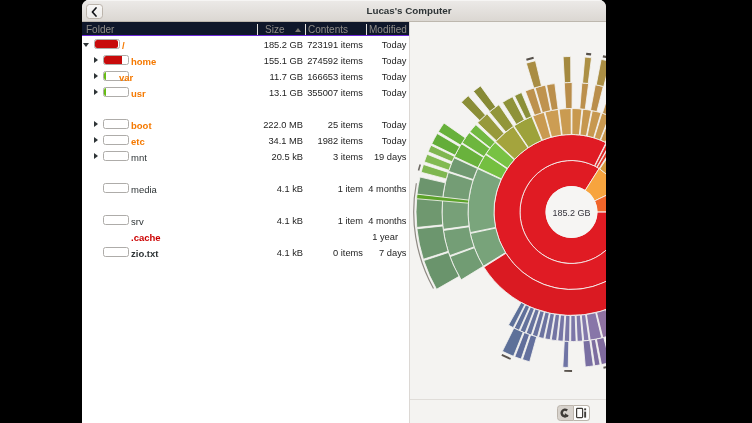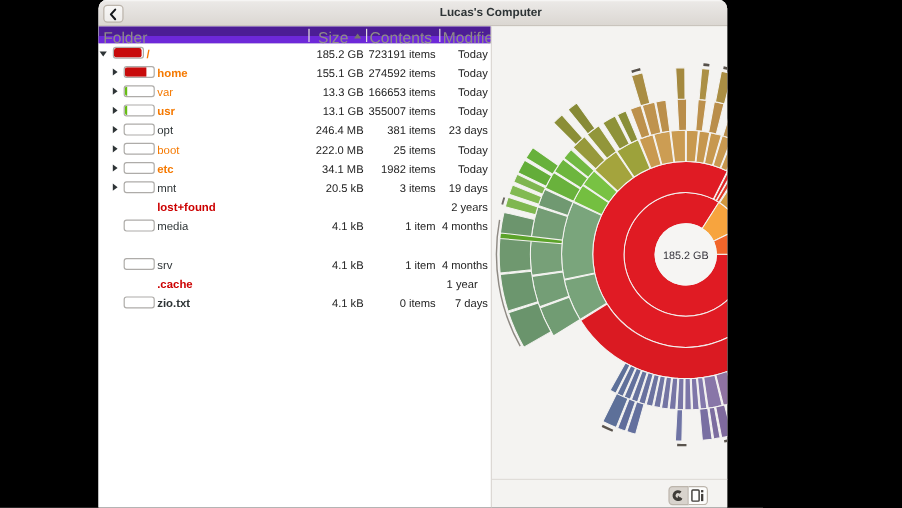--- a/index.html
+++ b/index.html
@@ -3,21 +3,21 @@
 * { margin:0; padding:0; box-sizing:border-box; }
 html,body { width:752px; height:423px; background:#000; font-family:"Liberation Sans", sans-serif; overflow:hidden; }
 #win { position:absolute; left:49px; top:0; width:524px; height:423px; background:#fff; border-radius:7px 7px 0 0; overflow:hidden;margin-left:33px; }
 #tb { position:absolute; left:0; top:0; width:654px; height:22px; background:linear-gradient(#eceae8,#dbd7d2); border-bottom:1px solid #bdb7ae; box-shadow:inset 0 1px 0 #f6f5f4; }
 #tb .title { position:absolute; left:0; right:0; top:5px; text-align:center; font-size:9.8px; font-weight:bold; color:#2e3436; }
 .btn { position:absolute; background:linear-gradient(#f8f7f6,#eeecea); border:1px solid #bcb5ac; border-radius:3.5px; }
 #back { left:4px; top:3.5px; width:16.5px; height:15.5px; }
 #refresh { left:611.5px; top:4px; width:15.5px; height:14.5px; }
 #closex { position:absolute; left:637px; top:6px; width:10px; height:10px; }
 #tree { position:absolute; left:0; top:22px; width:327px; height:401px; background:#fff; }
-#thead { position:absolute; left:0; top:0; width:327px; height:14px; background:#4c1d95; border-bottom:6px solid #6d28d9; color:#8f8c88; font-size:13px; }
+#thead { position:absolute; left:0; top:0; width:327px; height:14px; background:#0f172a; border-bottom:1px solid #6d28d9; color:#8f8c88; font-size:10px; }
 #thead span { position:absolute; top:2px; }
 #thead .sep { position:absolute; top:2px; height:11px; width:1px; background:#e4e1de; }
 #tbody { position:absolute; left:0; top:15px; width:327px; height:385px; }
 .row { position:absolute; left:0; width:327px; height:16px; font-size:9.3px; }
 .exp { position:absolute; width:0; height:0; }
 .bar { position:absolute; top:1.5px; width:26px; height:10.5px; background:#fff; border:1px solid #aeaca9; border-radius:2.5px; overflow:hidden; }
 .lab { position:absolute; top:2.5px; font-size:9.5px; }
 .num { position:absolute; top:3px; color:#242424; }
 #chart { position:absolute; left:327px; top:22px; width:327px; height:401px; background:#f4f3f1; border-left:1px solid #dcd8d4; }
 #ctools { position:absolute; left:0; top:377px; width:327px; height:24px; border-top:1px solid #e0ddd9; }
@@ -77,70 +77,58 @@
           <span class="lab" style="left:49px;color:#f57900;font-weight:bold">home</span>
           <span class="num" style="right:106px">155.1 GB</span>
           <span class="num" style="right:46px">274592 items</span>
           <span class="num" style="right:2.5px">Today</span>
         </div>
 <div class="row" style="top:32px">
           <span class="exp" style="left:11.5px;top:4px;border-top:3.5px solid transparent;border-bottom:3.5px solid transparent;border-left:4.5px solid #2e3436"></span>
           <span class="bar" style="left:20.5px">
             <i style="position:absolute;left:0.5px;top:0.5px;bottom:0.5px;width:2px;background:#67bd13;border-radius:2px 0 0 2px"></i>
           </span>
-          <span class="lab" style="left:49px;color:#f57900;font-weight:normal">var</span>
-          <span class="num" style="right:106px">13.3 GB</span>
+          <span class="lab" style="left:37px;color:#f57900;font-weight:bold">var</span>
+          <span class="num" style="right:106px">11.7 GB</span>
           <span class="num" style="right:46px">166653 items</span>
           <span class="num" style="right:2.5px">Today</span>
         </div>
 <div class="row" style="top:48px">
           <span class="exp" style="left:11.5px;top:4px;border-top:3.5px solid transparent;border-bottom:3.5px solid transparent;border-left:4.5px solid #2e3436"></span>
           <span class="bar" style="left:20.5px">
             <i style="position:absolute;left:0.5px;top:0.5px;bottom:0.5px;width:2px;background:#67bd13;border-radius:2px 0 0 2px"></i>
           </span>
           <span class="lab" style="left:49px;color:#f57900;font-weight:bold">usr</span>
           <span class="num" style="right:106px">13.1 GB</span>
           <span class="num" style="right:46px">355007 items</span>
           <span class="num" style="right:2.5px">Today</span>
         </div>
-<div class="row" style="top:64px">
-          <span class="exp" style="left:11.5px;top:4px;border-top:3.5px solid transparent;border-bottom:3.5px solid transparent;border-left:4.5px solid #2e3436"></span>
-          <span class="bar" style="left:20.5px"></span>
-          <span class="lab" style="left:49px;color:#2e3436;font-weight:normal">opt</span>
-          <span class="num" style="right:106px">246.4 MB</span>
-          <span class="num" style="right:46px">381 items</span>
-          <span class="num" style="right:2.5px">23 days</span>
-        </div>
 <div class="row" style="top:80px">
           <span class="exp" style="left:11.5px;top:4px;border-top:3.5px solid transparent;border-bottom:3.5px solid transparent;border-left:4.5px solid #2e3436"></span>
           <span class="bar" style="left:20.5px"></span>
-          <span class="lab" style="left:49px;color:#f57900;font-weight:normal">boot</span>
+          <span class="lab" style="left:49px;color:#f57900;font-weight:bold">boot</span>
           <span class="num" style="right:106px">222.0 MB</span>
           <span class="num" style="right:46px">25 items</span>
           <span class="num" style="right:2.5px">Today</span>
         </div>
 <div class="row" style="top:96px">
           <span class="exp" style="left:11.5px;top:4px;border-top:3.5px solid transparent;border-bottom:3.5px solid transparent;border-left:4.5px solid #2e3436"></span>
           <span class="bar" style="left:20.5px"></span>
           <span class="lab" style="left:49px;color:#f57900;font-weight:bold">etc</span>
           <span class="num" style="right:106px">34.1 MB</span>
           <span class="num" style="right:46px">1982 items</span>
           <span class="num" style="right:2.5px">Today</span>
         </div>
 <div class="row" style="top:112px">
           <span class="exp" style="left:11.5px;top:4px;border-top:3.5px solid transparent;border-bottom:3.5px solid transparent;border-left:4.5px solid #2e3436"></span>
           <span class="bar" style="left:20.5px"></span>
           <span class="lab" style="left:49px;color:#2e3436;font-weight:normal">mnt</span>
           <span class="num" style="right:106px">20.5 kB</span>
           <span class="num" style="right:46px">3 items</span>
           <span class="num" style="right:2.5px">19 days</span>
-        </div>
-<div class="row" style="top:128px">
-          <span class="lab" style="left:49px;color:#cc0000;font-weight:bold">lost+found</span>
-          <span class="num" style="right:2.5px">2 years</span>
         </div>
 <div class="row" style="top:144px">
           <span class="bar" style="left:20.5px"></span>
           <span class="lab" style="left:49px;color:#2e3436;font-weight:normal">media</span>
           <span class="num" style="right:106px">4.1 kB</span>
           <span class="num" style="right:46px">1 item</span>
           <span class="num" style="right:2.5px">4 months</span>
         </div>
 <div class="row" style="top:176px">
           <span class="bar" style="left:20.5px"></span>

